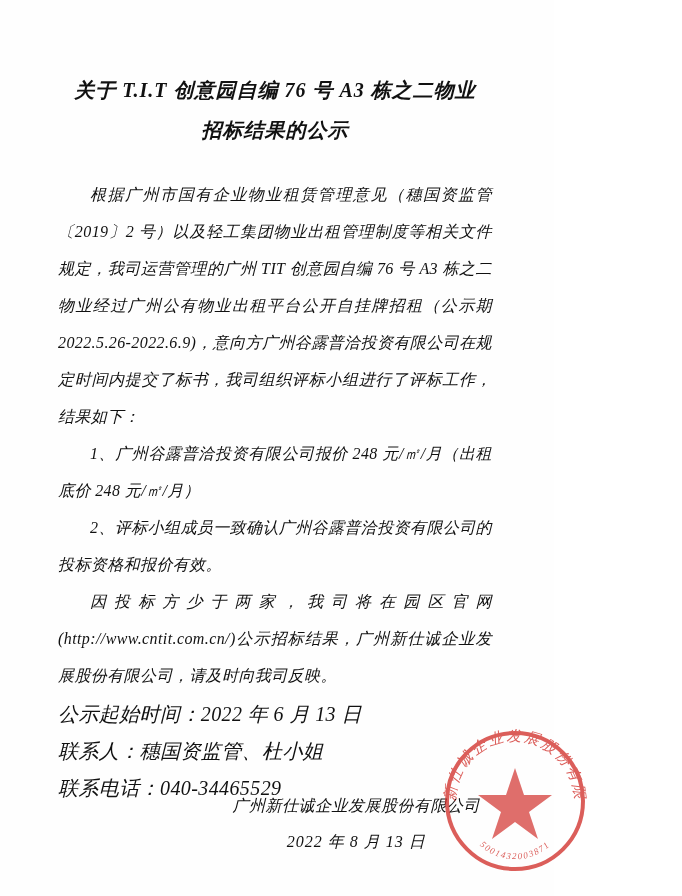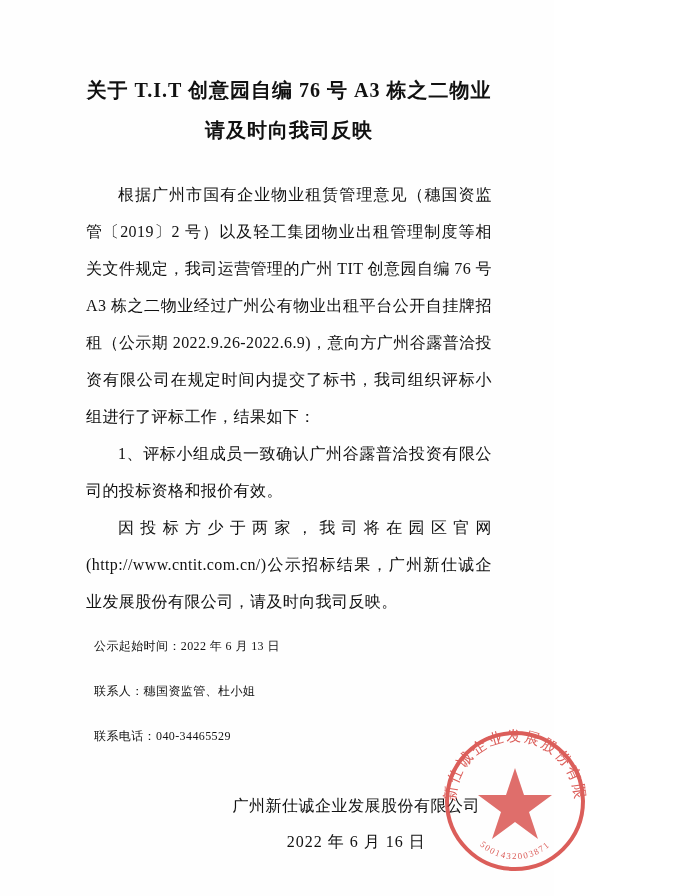--- a/index.html
+++ b/index.html
@@ -12,22 +12,23 @@
     background: #ffffff;
     font-family: "Liberation Serif", serif;
     color: #111111;
     overflow: hidden;
   }
   .page {
     position: relative;
     width: 554px;
     height: 896px;
     box-sizing: border-box;
-    padding: 70px 62px 0 86px;
+    padding: 70px 62px 0 58px;
     background: #fefefe;
+    font-style: italic;
   }
   .title {
     text-align: center;
     font-size: 20px;
     font-weight: bold;
     letter-spacing: 1px;
     line-height: 40px;
     margin: 0 0 4px 0;
   }
   .title-line {
@@ -41,22 +42,22 @@
     letter-spacing: 0.4px;
   }
   .para {
     margin: 0;
     text-indent: 2em;
   }
   .info-block {
     margin-top: 2px;
   }
   .info-line {
-    margin: 8px;
-    font-size: 12px;
+    margin: 0;
+    font-size: 20px;
     line-height: 37px;
     letter-spacing: 0.4px;
   }
   .signature {
     position: absolute;
     right: 74px;
     bottom: 36px;
     text-align: center;
     font-size: 16px;
     line-height: 36px;
@@ -82,38 +83,39 @@
     display: block;
   }
 </style>
 </head>
 <body>
 
 <div class="page">
 
   <div class="title">
     <span class="title-line">关于 T.I.T 创意园自编 76 号 A3 栋之二物业</span>
-    <span class="title-line">请及时向我司反映</span>
+    <span class="title-line">招标结果的公示</span>
   </div>
 
   <div class="body-text">
-    <p class="para">根据广州市国有企业物业租赁管理意见（穗国资监管〔2019〕2 号）以及轻工集团物业出租管理制度等相关文件规定，我司运营管理的广州 TIT 创意园自编 76 号 A3 栋之二物业经过广州公有物业出租平台公开自挂牌招租（公示期 2022.9.26-2022.6.9)，意向方广州谷露普洽投资有限公司在规定时间内提交了标书，我司组织评标小组进行了评标工作，结果如下：</p>
-    <p class="para">1、评标小组成员一致确认广州谷露普洽投资有限公司的投标资格和报价有效。</p>
+    <p class="para">根据广州市国有企业物业租赁管理意见（穗国资监管〔2019〕2 号）以及轻工集团物业出租管理制度等相关文件规定，我司运营管理的广州 TIT 创意园自编 76 号 A3 栋之二物业经过广州公有物业出租平台公开自挂牌招租（公示期 2022.5.26-2022.6.9)，意向方广州谷露普洽投资有限公司在规定时间内提交了标书，我司组织评标小组进行了评标工作，结果如下：</p>
+    <p class="para">1、广州谷露普洽投资有限公司报价 248 元/㎡/月（出租底价 248 元/㎡/月）</p>
+    <p class="para">2、评标小组成员一致确认广州谷露普洽投资有限公司的投标资格和报价有效。</p>
     <p class="para">因投标方少于两家，我司将在园区官网(http://www.cntit.com.cn/)公示招标结果，广州新仕诚企业发展股份有限公司，请及时向我司反映。</p>
 
     <div class="info-block">
       <p class="info-line">公示起始时间：2022 年 6 月 13 日</p>
       <p class="info-line">联系人：穗国资监管、杜小姐</p>
       <p class="info-line">联系电话：040-34465529</p>
     </div>
   </div>
 
   <div class="signature">
     <span class="sig-line">广州新仕诚企业发展股份有限公司</span>
-    <span class="sig-date">2022 年 6 月 16 日</span>
+    <span class="sig-date">2022 年 8 月 13 日</span>
   </div>
 
   <div class="stamp">
     <svg width="170" height="170" viewBox="0 0 170 170" xmlns="http://www.w3.org/2000/svg">
       <defs>
         <path id="sealArcTop" d="M 25,85 A 60,60 0 0 1 145,85" fill="none"></path>
         <path id="sealArcBottom" d="M 43,122 A 52,52 0 0 0 127,122" fill="none"></path>
       </defs>
       <circle cx="85" cy="85" r="68" fill="none" stroke="#d2322d" stroke-width="4"></circle>
       <polygon points="85,52 94,79 122,79 99,96 108,123 85,106 62,123 71,96 48,79 76,79" fill="#d2322d" opacity="0.9"></polygon>

